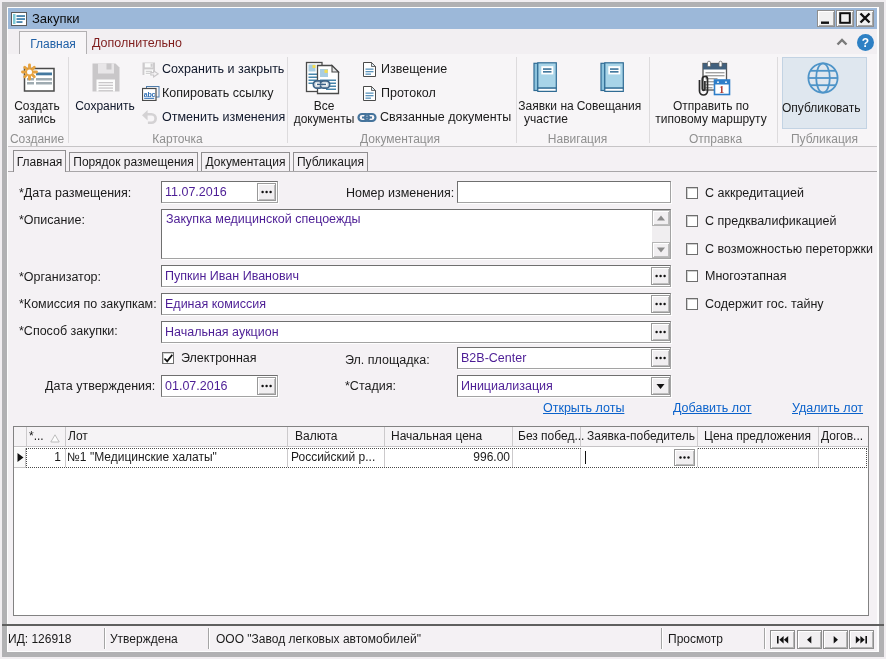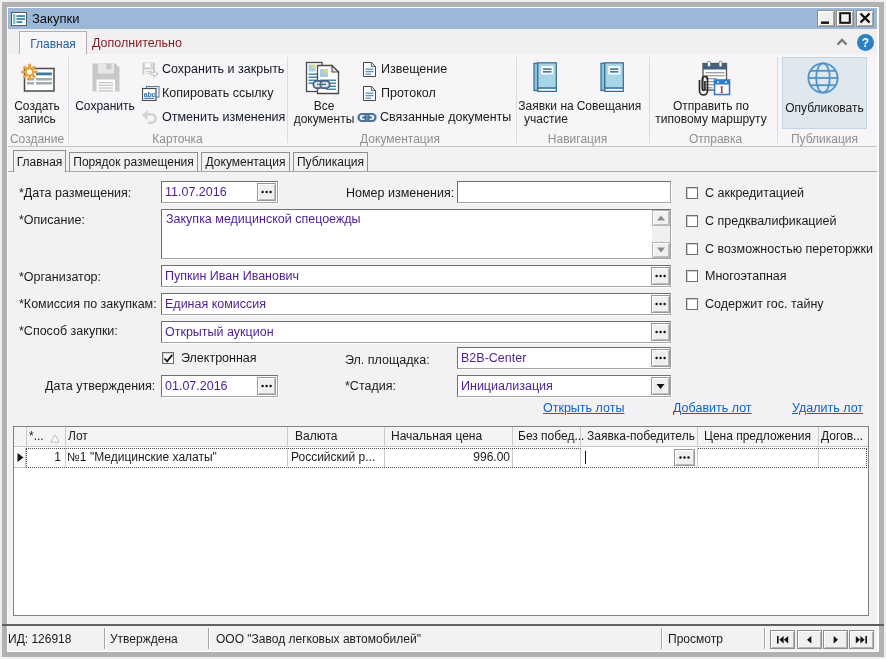--- a/index.html
+++ b/index.html
@@ -223,21 +223,21 @@
 <div class="a" style="left:782px;top:57px;width:85px;height:72px;background:#dfe7ef;border:1px solid #c3d3e3"></div>
 <svg class="a" style="left:807px;top:62px" width="32" height="32">
 <g stroke="#4e94c8" stroke-width="1.8" fill="none">
 <circle cx="16" cy="16" r="14.6"></circle>
 <ellipse cx="16" cy="16" rx="6.8" ry="14.6"></ellipse>
 <line x1="1.4" y1="16" x2="30.6" y2="16"></line>
 <line x1="4" y1="8.8" x2="28" y2="8.8"></line>
 <line x1="4" y1="23.2" x2="28" y2="23.2"></line>
 </g>
 </svg>
-<div class="t tc" style="left:782px;top:102px;width:85px;font-size:12px">Опубликовать</div>
+<div class="t tc" style="left:782px;top:102px;width:75px;font-size:12px">Опубликовать</div>
 <div class="t tc g" style="left:782px;top:133px;width:85px">Публикация</div>
 
 <div class="hline" style="left:8px;top:171px;width:869px;background:#a8a6a8"></div>
 <div class="a" style="left:69px;top:152px;width:129px;height:19px;background:#f4f1f4;border:1px solid #8f8d8f;border-bottom:none"></div>
 <div class="a" style="left:201px;top:152px;width:89px;height:19px;background:#f4f1f4;border:1px solid #8f8d8f;border-bottom:none"></div>
 <div class="a" style="left:293px;top:152px;width:75px;height:19px;background:#f4f1f4;border:1px solid #8f8d8f;border-bottom:none"></div>
 <div class="a" style="left:13px;top:150px;width:53px;height:22px;background:#f4f1f4;border:1px solid #8f8d8f;border-bottom:none"></div>
 <div class="t tc" style="left:13px;top:156px;width:53px;font-size:12px">Главная</div>
 <div class="t tc" style="left:69px;top:156px;width:129px;font-size:12px">Порядок размещения</div>
 <div class="t tc" style="left:201px;top:156px;width:89px;font-size:12px">Документация</div>
@@ -278,21 +278,21 @@
       <circle cx="12.6" cy="8" r="1.2" fill="#111"></circle>
     </svg></div>
 <div class="fld" style="left:161px;top:293px;width:510px;height:22px"></div>
 <div class="ftx" style="left:165px;top:297px">Единая комиссия</div>
 <div class="mbtn" style="left:651px;top:295px;width:19px;height:18px"><svg width="17" height="16">
       <circle cx="4.6" cy="8" r="1.2" fill="#111"></circle>
       <circle cx="8.6" cy="8" r="1.2" fill="#111"></circle>
       <circle cx="12.6" cy="8" r="1.2" fill="#111"></circle>
     </svg></div>
 <div class="fld" style="left:161px;top:321px;width:510px;height:22px"></div>
-<div class="ftx" style="left:165px;top:325px">Открытый аукцион</div>
+<div class="ftx" style="left:165px;top:325px">Начальная аукцион</div>
 <div class="mbtn" style="left:651px;top:323px;width:19px;height:18px"><svg width="17" height="16">
       <circle cx="4.6" cy="8" r="1.2" fill="#111"></circle>
       <circle cx="8.6" cy="8" r="1.2" fill="#111"></circle>
       <circle cx="12.6" cy="8" r="1.2" fill="#111"></circle>
     </svg></div>
 <div class="cbx" style="left:162px;top:352px"></div>
 <svg class="a" style="left:163px;top:353px" width="11" height="11">
     <path d="M1.5 5.5 L4.2 8.3 L9.3 1.8" fill="none" stroke="#111" stroke-width="1.8"></path>
   </svg>
 <div class="t" style="left:181px;top:352px">Электронная</div>

